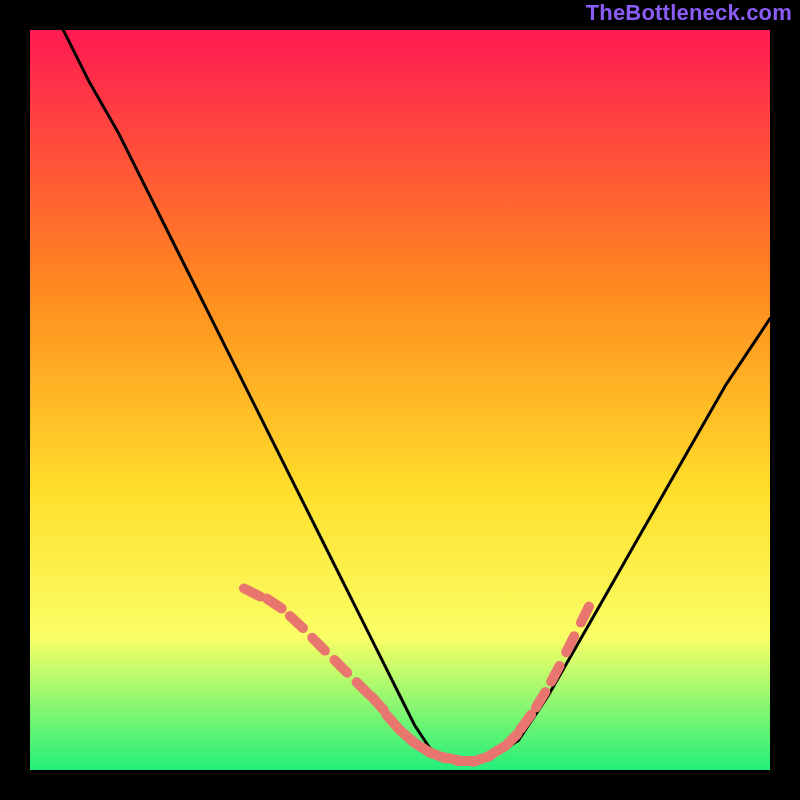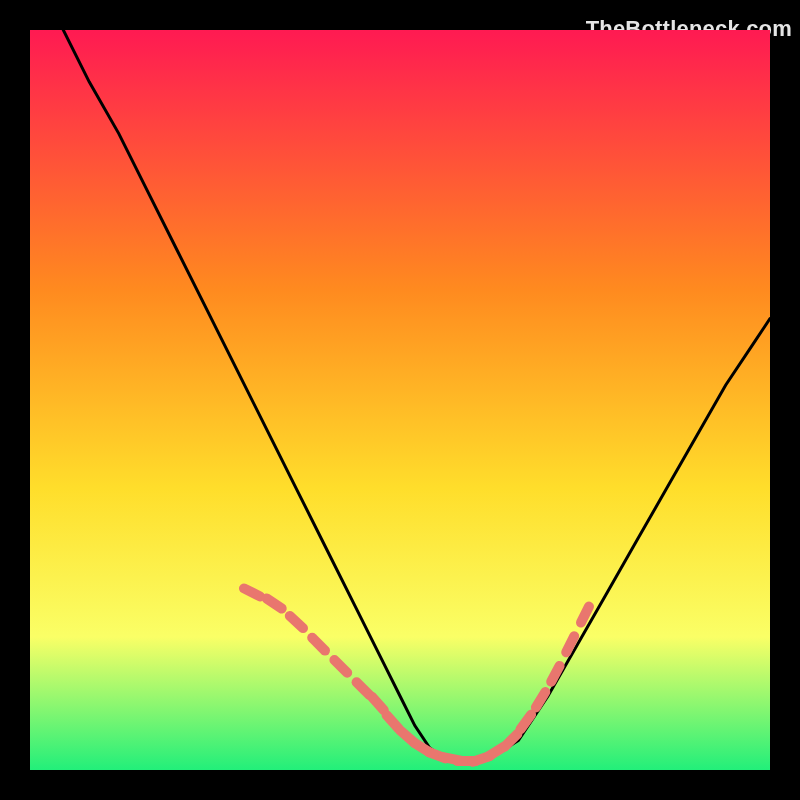--- a/index.html
+++ b/index.html
@@ -26,23 +26,23 @@
     width: 740px;
     height: 740px;
   }
   .plot {
     width: 740px;
     height: 740px;
     display: block;
   }
   .watermark {
     position: absolute;
-    top: 16px;
+    top: 0;
     right: 8px;
-    color: #e5e5e5;
+    color: #8b5cf6;
     font-size: 22px;
     font-weight: 600;
     letter-spacing: 0.2px;
     user-select: none;
   }
 </style>
 </head>
 <body>
 
 <div class="frame">

